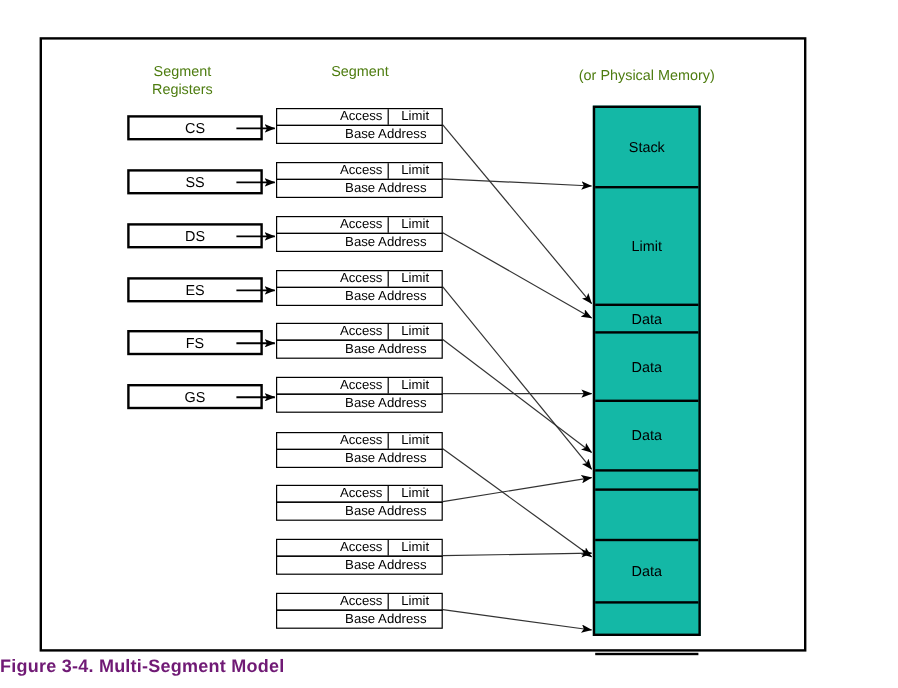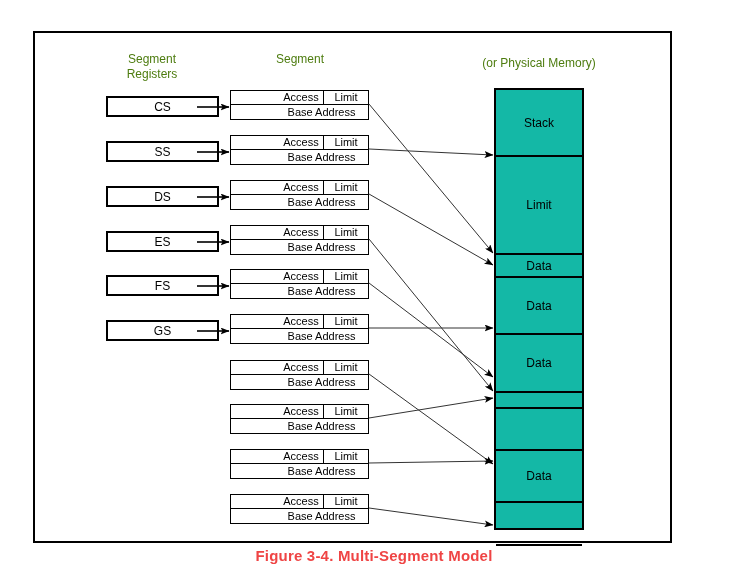--- a/index.html
+++ b/index.html
@@ -30,22 +30,22 @@
           border:2px solid #000;box-sizing:border-box;background:#14b8a6;}
   .memblk{position:absolute;left:0;width:100%;box-sizing:border-box;
           border-bottom:2px solid #000;
           display:flex;align-items:center;justify-content:center;
           font-size:12px;}
   .memblk.last{border-bottom:none;}
 
   #wires{position:absolute;left:0;top:0;width:748px;height:573px;
          pointer-events:none;}
 
-  #caption{position:absolute;left:0;top:547px;width:748px;text-align:center;
-           font-size:15px;font-weight:bold;color:#ef4444;letter-spacing:.2px;}
+  #caption{position:absolute;left:0;top:547px;width:748px;
+           font-size:15px;font-weight:bold;color:#701a75;letter-spacing:.2px;}
 </style>
 </head>
 <body>
 
 <div id="frame"></div>
 
 <div class="hdr" style="left:90px;top:52px;width:124px;">
   <div>Segment</div>
   <div>Registers</div>
 </div>

